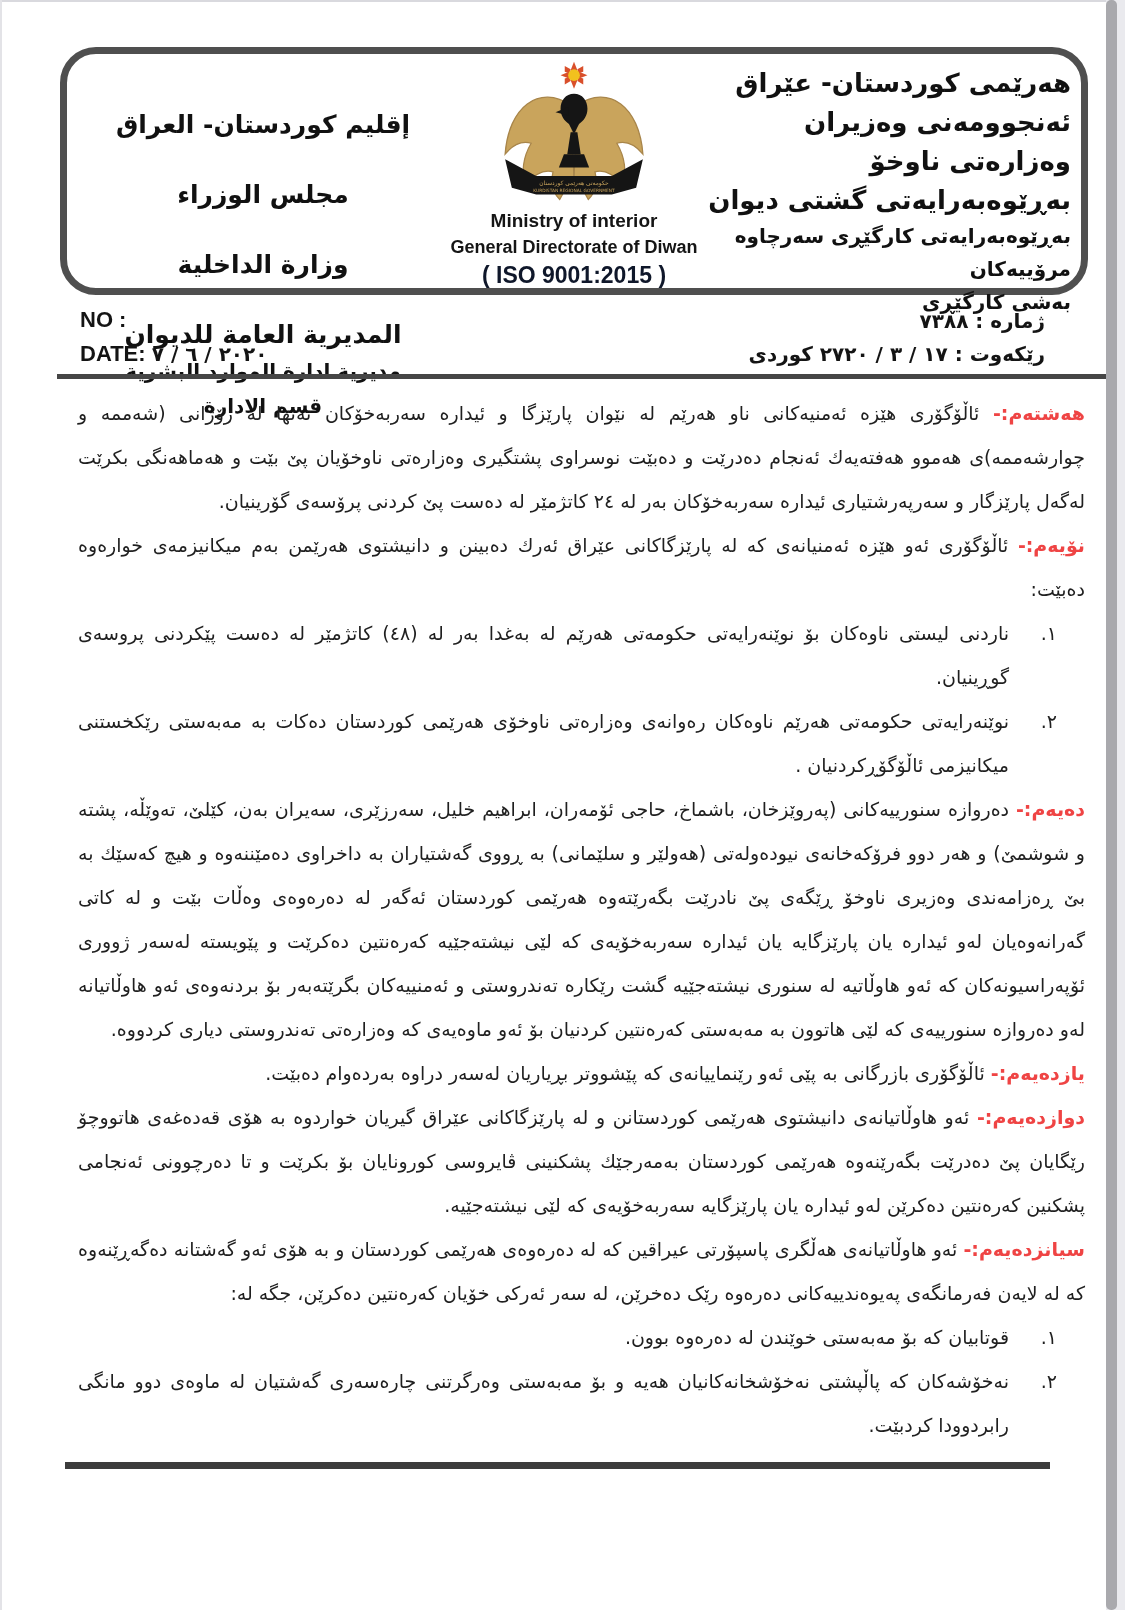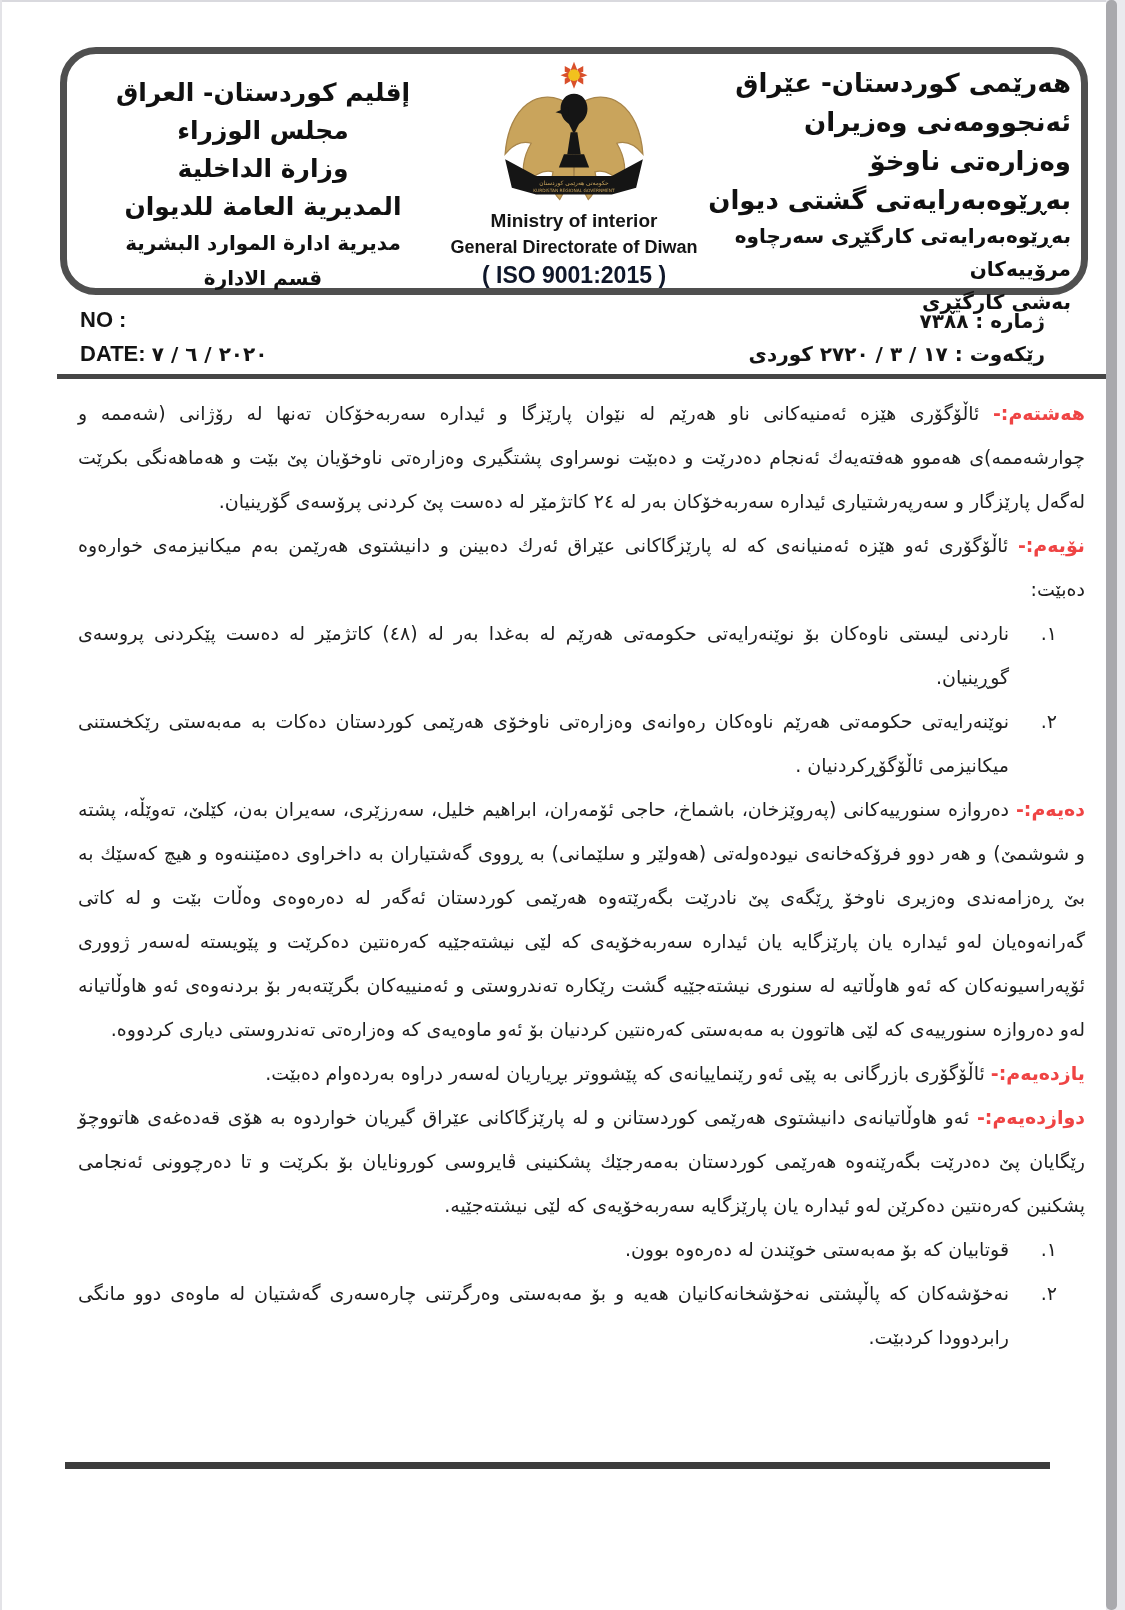--- a/index.html
+++ b/index.html
@@ -24,21 +24,21 @@
   .header-right {
     position:absolute; top:10px; right:10px; width:400px;
     direction:rtl; font-weight:bold; color:#111;
   }
   .header-right .big { font-size:26px; line-height:39px; }
   .header-right .small { font-size:20px; line-height:33px; }
   .header-left {
     position:absolute; top:20px; left:16px; width:360px;
     direction:rtl; text-align:center; font-weight:bold; color:#111;
   }
-  .header-left .big { font-size:25px; line-height:38px; }
+  .header-left .big { font-size:25px; line-height:38px;margin-top:32px; }
   .header-left .small { font-size:20px; line-height:35px; }
   .header-center {
     position:absolute; top:6px; left:50%; transform:translateX(-50%);
     width:300px; text-align:center;
   }
   .header-center svg { display:block; margin:0 auto; }
   .en-line1 { font-family:"Liberation Sans", sans-serif; font-weight:bold; font-size:19px; line-height:26px; color:#151515; }
   .en-line2 { font-family:"Liberation Sans", sans-serif; font-weight:bold; font-size:18px; line-height:26px; color:#151515; }
   .en-line3 { font-family:"Liberation Sans", sans-serif; font-weight:bold; font-size:23px; line-height:30px; color:#0f172a; }
 
@@ -152,20 +152,21 @@
   <div class="divider"></div>
 
   <div class="doc-body">
       <p class="para"><strong>هەشتەم:-</strong> ئاڵۆگۆری هێزه ئەمنیەکانی ناو هەرێم له نێوان پارێزگا و ئیداره سەربەخۆکان تەنها له رۆژانی (شەممه و چوارشەممه)ی هەموو هەفتەیەك ئەنجام دەدرێت و دەبێت نوسراوی پشتگیری وەزارەتی ناوخۆیان پێ بێت و هەماهەنگی بکرێت لەگەل پارێزگار و سەرپەرشتیاری ئیداره سەربەخۆکان بەر له ٢٤ کاتژمێر له دەست پێ کردنی پرۆسەی گۆرینیان.</p>
       <p class="para"><strong>نۆیەم:-</strong> ئاڵۆگۆری ئەو هێزه ئەمنیانەی که له پارێزگاکانی عێراق ئەرك دەبینن و دانیشتوی هەرێمن بەم میکانیزمەی خوارەوه دەبێت:</p>
       <div class="list-item"><span class="marker">١.</span><span>ناردنی لیستی ناوەکان بۆ نوێنەرایەتی حکومەتی هەرێم له بەغدا بەر له (٤٨) کاتژمێر له دەست پێکردنی پروسەی گوڕینیان.</span></div>
       <div class="list-item"><span class="marker">٢.</span><span>نوێنەرایەتی حکومەتی هەرێم ناوەکان رەوانەی وەزارەتی ناوخۆی هەرێمی کوردستان دەکات به مەبەستی رێکخستنی میکانیزمی ئاڵۆگۆڕکردنیان .</span></div>
       <p class="para"><strong>دەیەم:-</strong> دەروازه سنورییەکانی (پەروێزخان، باشماخ، حاجی ئۆمەران، ابراهیم خلیل، سەرزێری، سەیران بەن، کێلێ، تەوێڵه، پشته و شوشمێ) و هەر دوو فرۆکەخانەی نیودەولەتی (هەولێر و سلێمانی) به ڕووی گەشتیاران به داخراوی دەمێننەوه و هیچ کەسێك به بێ ڕەزامەندی وەزیری ناوخۆ ڕێگەی پێ نادرێت بگەرێتەوه هەرێمی کوردستان ئەگەر له دەرەوەی وەڵات بێت و له کاتی گەرانەوەیان لەو ئیداره یان پارێزگایه یان ئیداره سەربەخۆیەی که لێی نیشتەجێیه کەرەنتین دەکرێت و پێویسته لەسەر ژووری ئۆپەراسیونەکان که ئەو هاوڵاتیه له سنوری نیشتەجێیه گشت رێکاره تەندروستی و ئەمنییەکان بگرێتەبەر بۆ بردنەوەی ئەو هاوڵاتیانه لەو دەروازه سنورییەی که لێی هاتوون به مەبەستی کەرەنتین کردنیان بۆ ئەو ماوەیەی که وەزارەتی تەندروستی دیاری کردووه.</p>
       <p class="para"><strong>یازدەیەم:-</strong> ئاڵۆگۆری بازرگانی به پێی ئەو رێنماییانەی که پێشووتر بڕیاریان لەسەر دراوه بەردەوام دەبێت.</p>
       <p class="para"><strong>دوازدەیەم:-</strong> ئەو هاوڵاتیانەی دانیشتوی هەرێمی کوردستانن و له پارێزگاکانی عێراق گیریان خواردوه به هۆی قەدەغەی هاتووچۆ رێگایان پێ دەدرێت بگەرێنەوه هەرێمی کوردستان بەمەرجێك پشکنینی ڤایروسی کورونایان بۆ بکرێت و تا دەرچوونی ئەنجامی پشکنین کەرەنتین دەکرێن لەو ئیداره یان پارێزگایه سەربەخۆیەی که لێی نیشتەجێیه.</p>
+      <p class="para"><strong>سیانزدەیەم:-</strong> ئەو هاوڵاتیانەی هەڵگری پاسپۆرتی عیراقین که له دەرەوەی هەرێمی کوردستان و به هۆی ئەو گەشتانه دەگەڕێنەوه که له لایەن فەرمانگەی پەیوەندییەکانی دەرەوه رێک دەخرێن، له سەر ئەرکی خۆیان کەرەنتین دەکرێن، جگه له:</p>
       <div class="list-item"><span class="marker">١.</span><span>قوتابیان که بۆ مەبەستی خوێندن له دەرەوه بوون.</span></div>
       <div class="list-item"><span class="marker">٢.</span><span>نەخۆشەکان که پاڵپشتی نەخۆشخانەکانیان هەیه و بۆ مەبەستی وەرگرتنی چارەسەری گەشتیان له ماوەی دوو مانگی رابردوودا کردبێت.</span></div>
     </div>
 
   <div class="bottom-rule"></div>
 
   <div class="scrollbar-track">
     <div class="scrollbar-thumb"></div>
   </div>
 </div>

